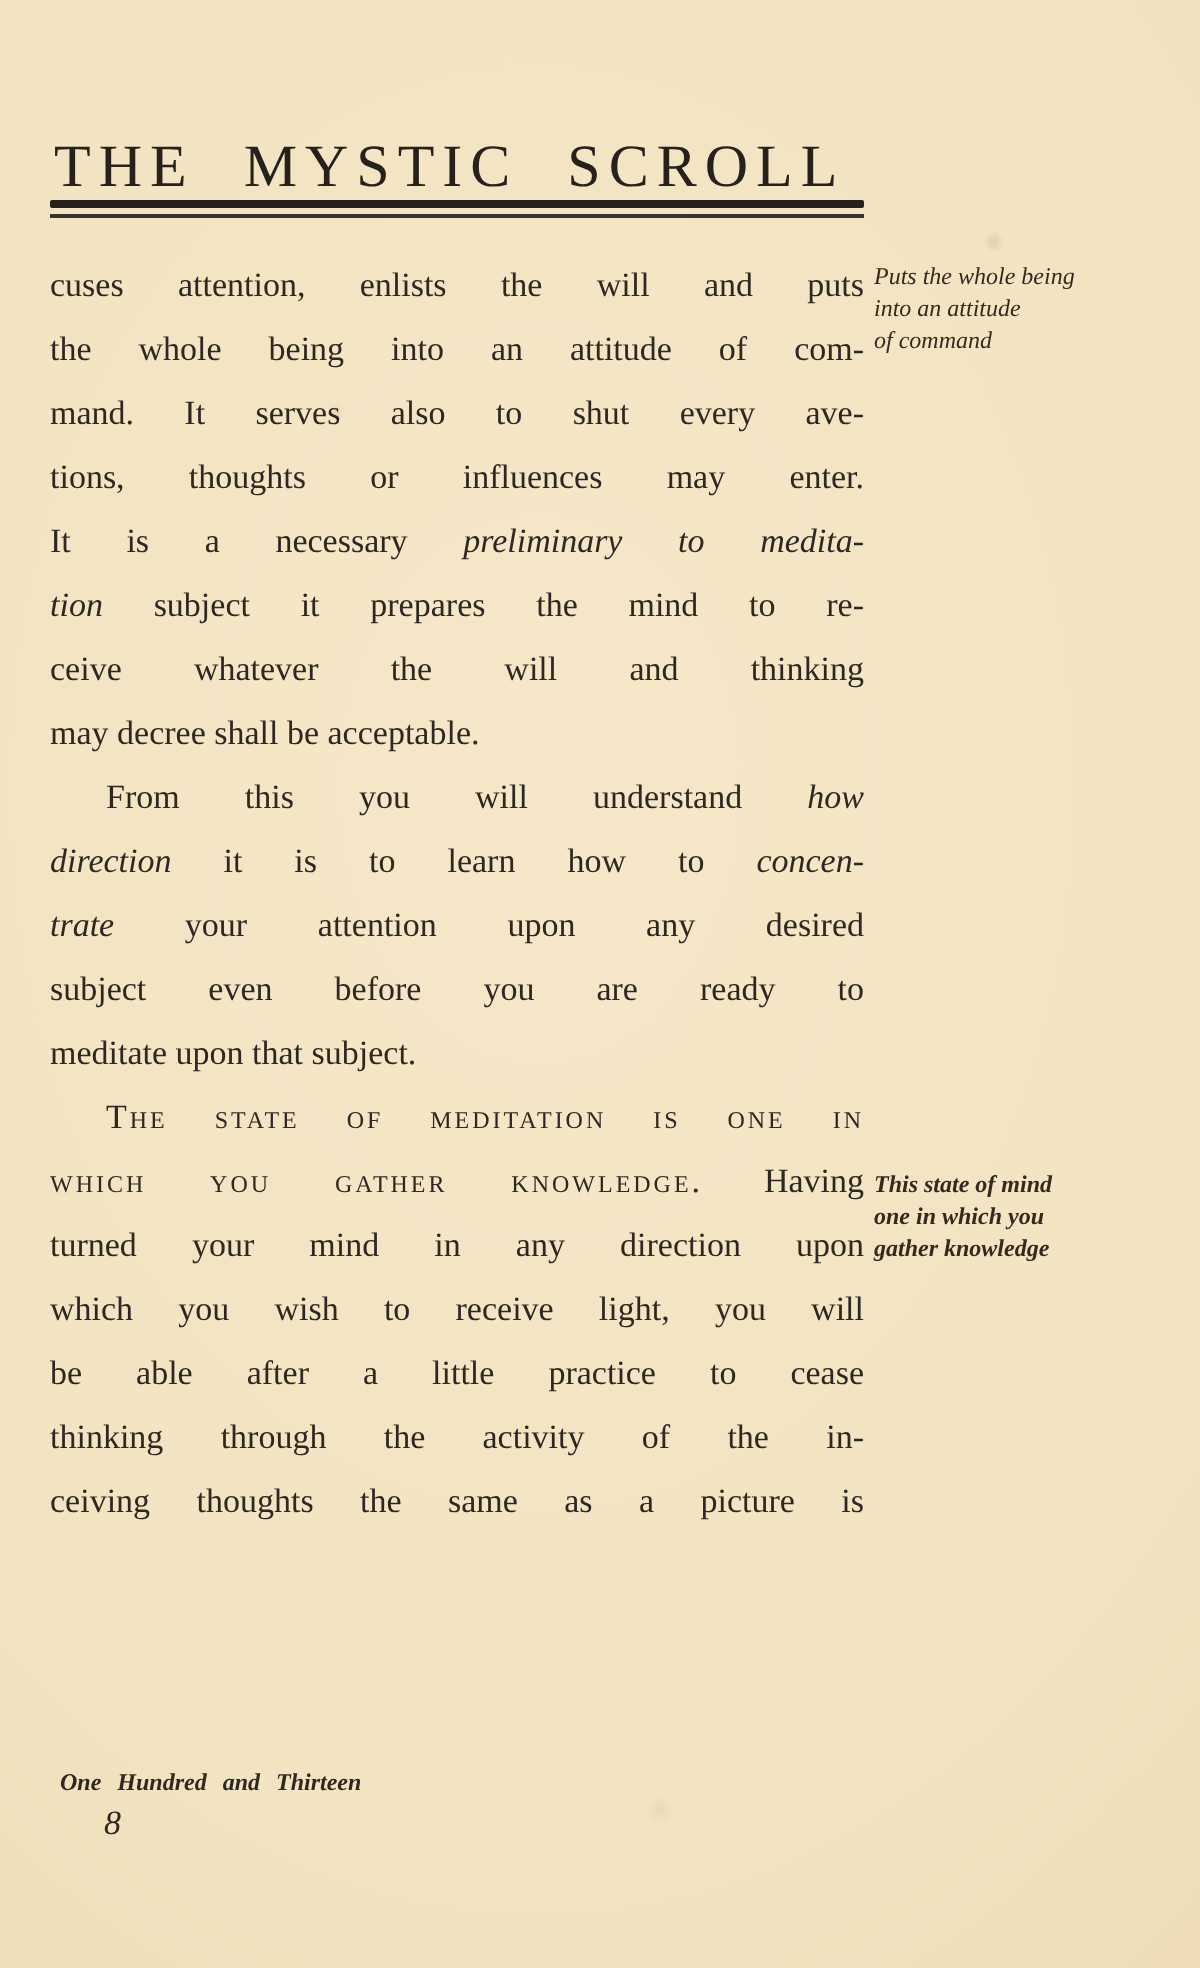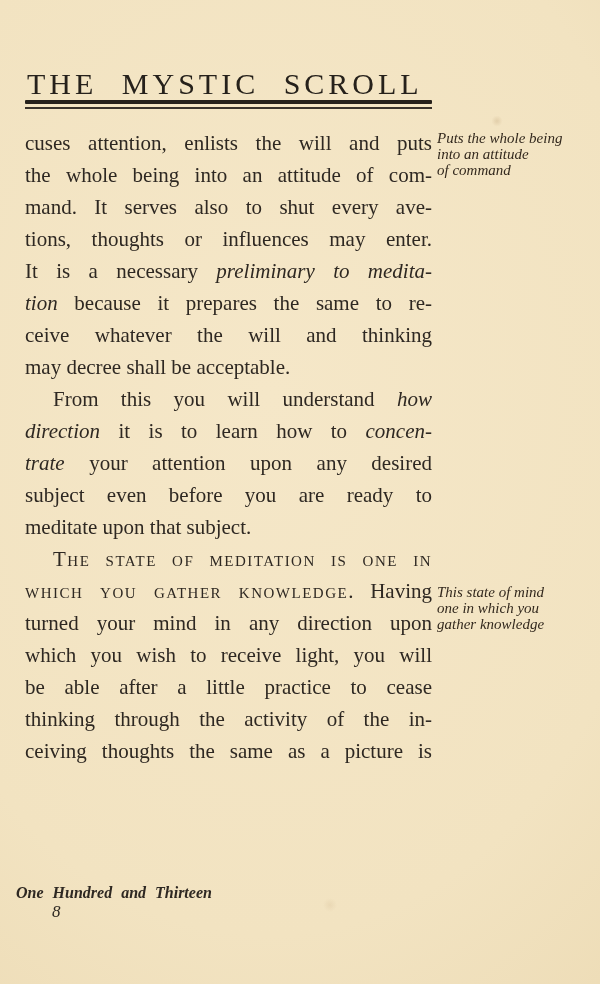--- a/index.html
+++ b/index.html
@@ -22,44 +22,44 @@
   .title{
     position:absolute;left:27px;top:67px;width:420px;
     font-size:30px;letter-spacing:4px;word-spacing:13px;
     color:#26211b;white-space:nowrap;
   }
   .rule-thick{position:absolute;left:25px;top:100px;width:407px;height:4px;background:#26211b;border-radius:1px;}
   .rule-thin{position:absolute;left:25px;top:107px;width:407px;height:2px;background:#3a332b;}
   
   .body-col{
     position:absolute;left:25px;top:127px;width:407px;
-    font-size:21px;line-height:32px;color:#2e2822;
+    font-size:17px;line-height:32px;color:#2e2822;
   }
   .bline{
     text-align:justify;
     text-align-last:justify;
     height:32px;white-space:nowrap;
   }
   .bline.last{text-align:left;text-align-last:left;}
   .ind{display:inline-block;width:28px;}
   .n{font-style:normal;}
   .i{font-style:italic;}
   .sc{font-variant:small-caps;letter-spacing:1.5px;}
   
   .margin-note{
     position:absolute;left:437px;width:152px;
-    font-size:15px;font-style:italic;line-height:16px;
+    font-size:12px;font-style:italic;line-height:16px;
     color:#33291e;
   }
   .note-1{top:130px;}
-  .note-2{top:584px;}
+  .note-2{top:584px;font-weight:bold;}
   
   .footer-line1{
-    position:absolute;left:16px;top:884px;
-    font-size:16px;font-style:italic;font-weight:bold;
+    position:absolute;left:30px;top:884px;
+    font-size:12px;font-style:italic;font-weight:bold;
     word-spacing:5px;color:#2e2822;
   }
   .footer-line2{
     position:absolute;left:52px;top:902px;
     font-size:17px;font-style:italic;color:#2e2822;
   }
 </style>
 </head>
 <body>
 
@@ -68,21 +68,21 @@
   <div class="title">THE MYSTIC SCROLL</div>
   <div class="rule-thick"></div>
   <div class="rule-thin"></div>
 
   <div class="body-col">
       <div class="bline"><span class="n">cuses attention, enlists the will and puts</span></div>
       <div class="bline"><span class="n">the whole being into an attitude of com-</span></div>
       <div class="bline"><span class="n">mand. It serves also to shut every ave-</span></div>
       <div class="bline"><span class="n">tions, thoughts or influences may enter.</span></div>
       <div class="bline"><span class="n">It is a necessary </span><span class="i">preliminary to medita-</span></div>
-      <div class="bline"><span class="i">tion</span><span class="n"> because it prepares the same to re-</span></div>
+      <div class="bline"><span class="i">tion</span><span class="n"> subject it prepares the mind to re-</span></div>
       <div class="bline"><span class="n">ceive whatever the will and thinking</span></div>
       <div class="bline last"><span class="n">may decree shall be acceptable.</span></div>
       <div class="bline"><span class="ind"></span><span class="n">From this you will understand </span><span class="i">how</span></div>
       <div class="bline"><span class="i">direction</span><span class="n"> it is to learn how to </span><span class="i">concen-</span></div>
       <div class="bline"><span class="i">trate</span><span class="n"> your attention upon any desired</span></div>
       <div class="bline"><span class="n">subject even before you are ready to</span></div>
       <div class="bline last"><span class="n">meditate upon that subject.</span></div>
       <div class="bline"><span class="ind"></span><span class="sc">The state of meditation is one in</span></div>
       <div class="bline"><span class="sc">which you gather knowledge.</span><span class="n"> Having</span></div>
       <div class="bline"><span class="n">turned your mind in any direction upon</span></div>

